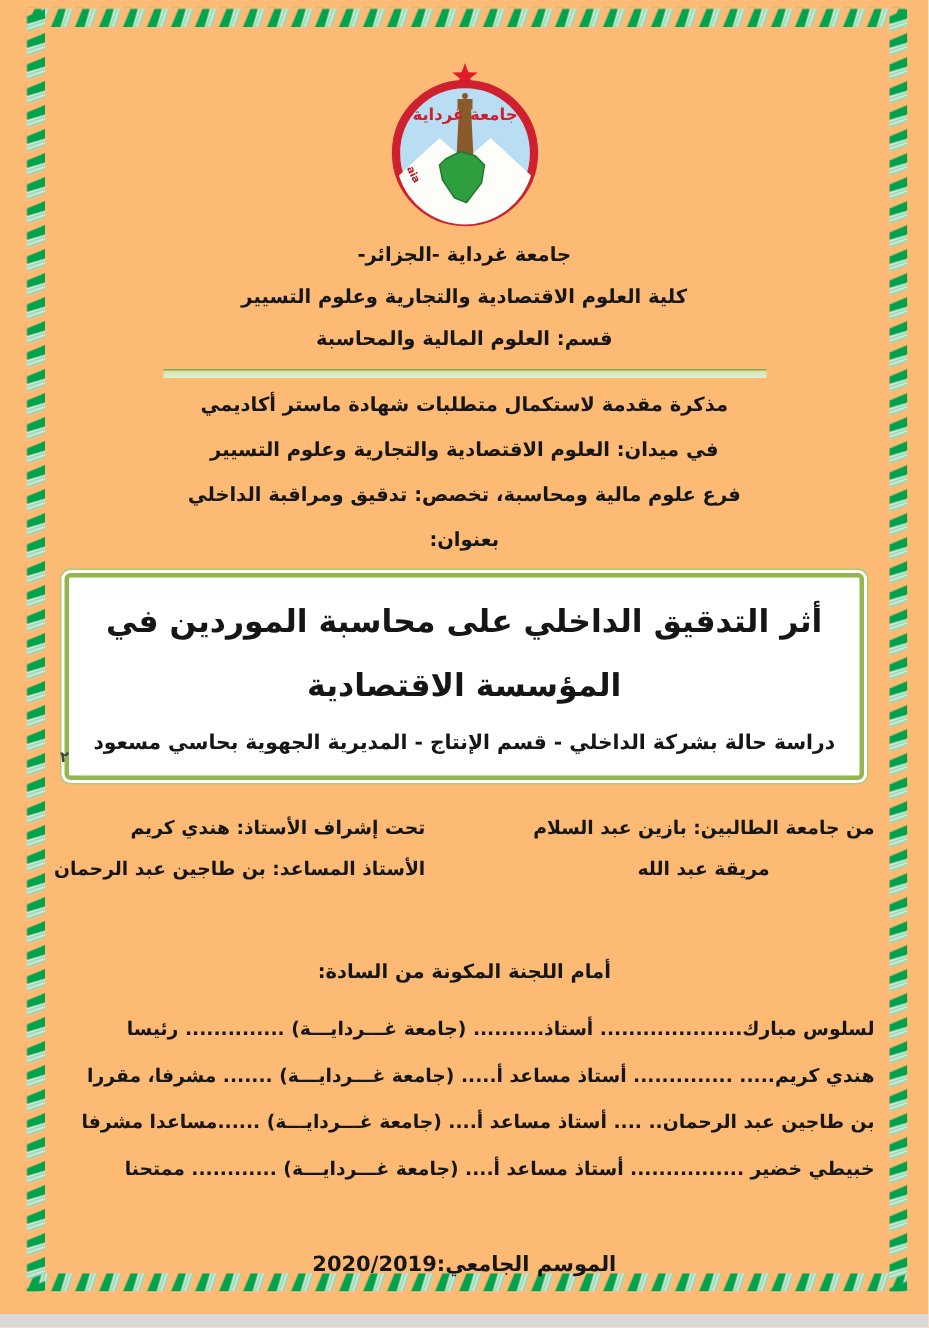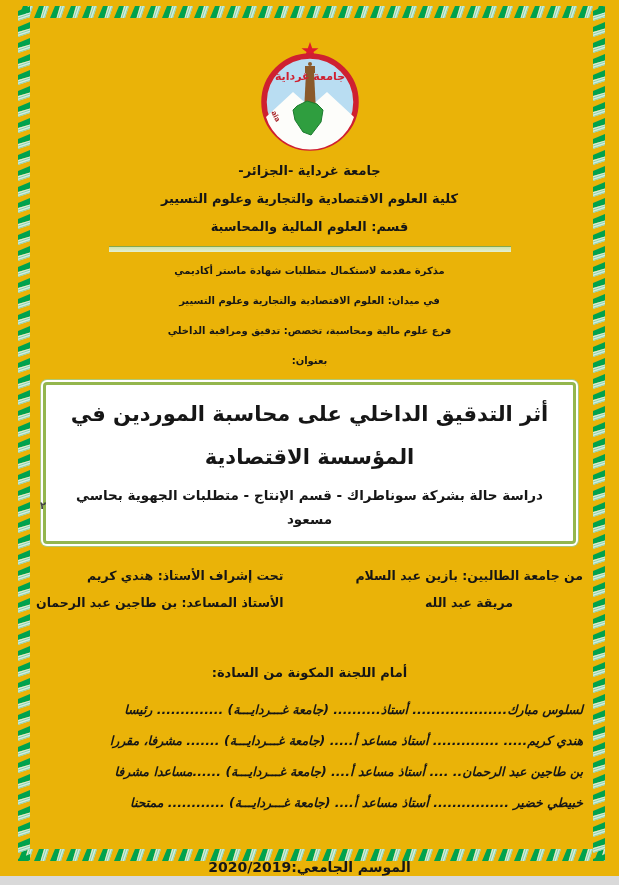--- a/index.html
+++ b/index.html
@@ -1,57 +1,57 @@
 <!DOCTYPE html>
 <html lang="ar" dir="rtl"><head>
 <meta charset="utf-8">
 <style>
   html,body{margin:0;padding:0;background:#fff;}
   .page{
     position:relative;
     width:619px;height:885px;
     margin:0 auto;
-    background:#eab308;
+    background:#fdba74;
     overflow:hidden;
     font-family:"DejaVu Sans", sans-serif;
     direction:rtl;
     color:#161616;
   }
   
   .rib{position:absolute;}
   .rib-top{left:17px;top:5px;}
   .rib-bottom{left:17px;top:848px;}
   .rib-left{left:17px;top:5px;}
   .rib-right{left:592px;top:5px;}
   
   .page-edge{position:absolute;left:0;bottom:0;width:619px;height:9px;background:#d9d9d9;}
   
   .content{position:absolute;left:36px;top:0;width:547px;text-align:center;}
   .logo-wrap{margin-top:42px;line-height:0;}
   .hline{font-size:13px;font-weight:bold;line-height:22px;margin-top:6px;}
   .divider{width:402px;height:5px;margin:8px auto 2px auto;
     border-top:1px solid #86a84d;
     background:linear-gradient(to bottom,#cfe3ad 0%,#e4efd2 100%);}
-  .iline{font-size:10px;font-weight:bold;line-height:22px;margin-top:8px;}
+  .iline{font-size:13px;font-weight:bold;line-height:22px;margin-top:8px;}
   .title-box{
     margin:10px auto 0 auto;width:515px;
     border:3px solid #94b64e;border-radius:4px;
     box-shadow:0 0 0 2px #ffffff,0 0 0 3px #aec975;
     padding:8px 6px 10px 6px;background:#fff;
   }
   .title-main{font-size:21px;font-weight:bold;line-height:43px;}
   .title-sub{font-size:13.5px;font-weight:bold;line-height:24px;margin-top:4px;}
   .title-period{font-size:14px;font-weight:bold;line-height:24px;margin-top:2px;}
   .authors{display:flex;justify-content:space-between;margin-top:18px;
     font-size:12.5px;font-weight:bold;text-align:right;}
   .authors .col{line-height:27px;}
   .authors .indent{padding-right:70px;}
   .committee-heading{font-size:13px;font-weight:bold;margin-top:46px;line-height:22px;}
   .committee{margin-top:10px;text-align:right;font-size:12.5px;font-weight:bold;}
-  .committee .row{line-height:31px;white-space:nowrap;font-style:italic;}
+  .committee .row{line-height:31px;white-space:nowrap;}
   .footer-line{font-size:14px;font-weight:bold;margin-top:38px;line-height:22px;}
   .stray{position:absolute;left:40px;top:500px;font-size:10px;font-weight:bold;color:#444;}
 </style>
 </head>
 <body>
 
 <div class="page">
 
   <svg class="rib rib-top" width="588" height="13">
     <defs>
@@ -108,21 +108,21 @@
     <div class="divider"></div>
 
     <div class="iline">مذكرة مقدمة لاستكمال متطلبات شهادة ماستر أكاديمي</div>
     <div class="iline">في ميدان: العلوم الاقتصادية والتجارية وعلوم التسيير</div>
     <div class="iline">فرع علوم مالية ومحاسبة، تخصص: تدقيق ومراقبة الداخلي</div>
     <div class="iline">بعنوان:</div>
 
     <div class="title-box">
       <div class="title-main">أثر التدقيق الداخلي على محاسبة الموردين في</div>
       <div class="title-main">المؤسسة الاقتصادية</div>
-      <div class="title-sub">دراسة حالة بشركة سوناطراك - قسم الإنتاج - متطلبات الجهوية بحاسي مسعود</div>
+      <div class="title-sub">دراسة حالة بشركة الداخلي - قسم الإنتاج - المديرية الجهوية بحاسي مسعود</div>
     </div>
 
     <div class="authors">
       <div class="col">
         <div>من جامعة الطالبين:  بازين عبد السلام</div>
         <div class="indent">مريقة عبد الله</div>
       </div>
       <div class="col">
         <div>تحت إشراف الأستاذ: هندي كريم</div>
         <div>الأستاذ المساعد: بن طاجين عبد الرحمان</div>

